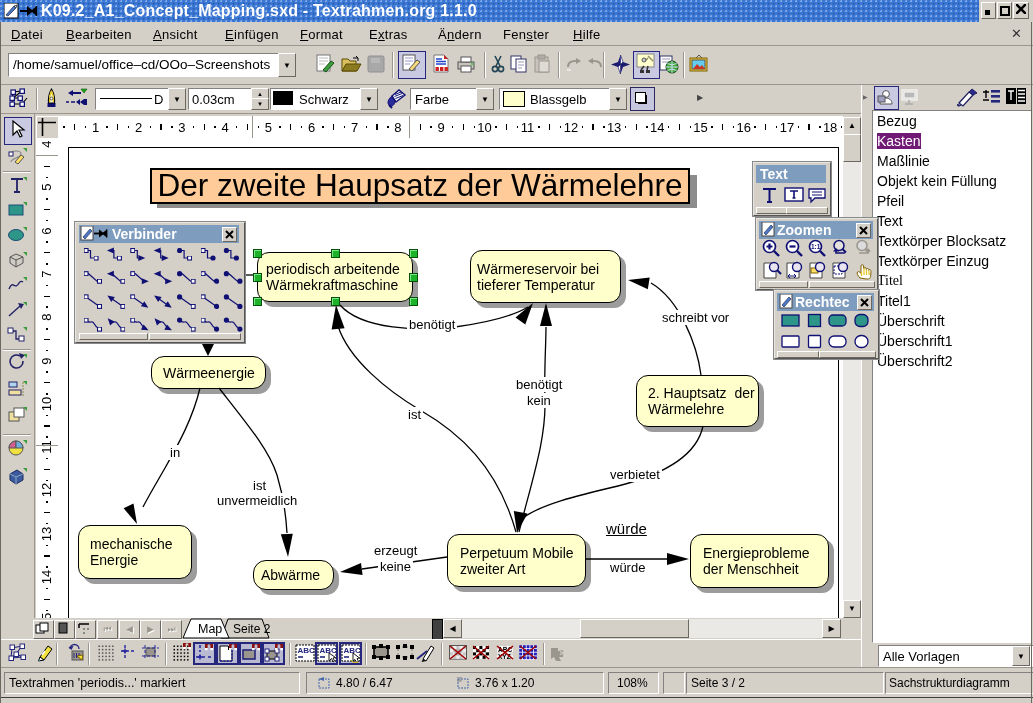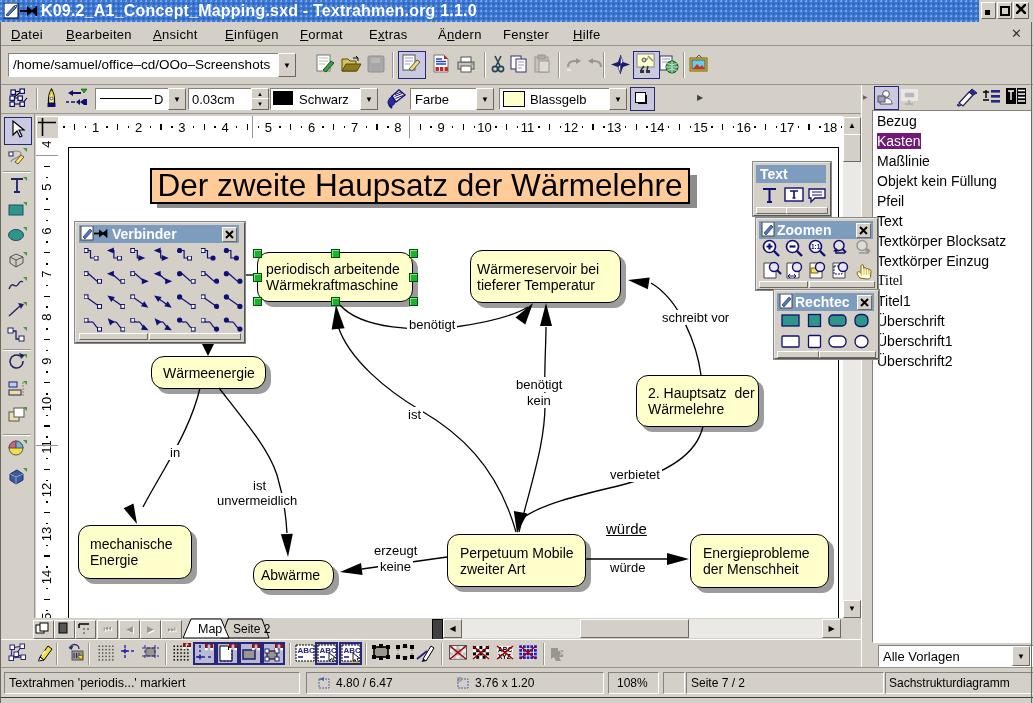--- a/index.html
+++ b/index.html
@@ -1247,21 +1247,21 @@
         <rect x="1" y="2" width="10" height="9" fill="none" stroke="#4466aa" stroke-dasharray="2 1"></rect>
         <rect x="0" y="0" width="4" height="4" fill="none" stroke="#888"></rect>
       </svg>
     <div class="abs" style="left:168px;top:3px;font-size:12px;">3.76 x 1.20</div>
   </div>
   <div class="abs sunken" style="left:608px;top:4px;width:49px;height:20px;">
       <div style="padding:3px 0 0 8px;font-size:12px;">108%</div>
     </div>
   <div class="abs sunken" style="left:663px;top:4px;width:20px;height:20px;"></div>
   <div class="abs sunken" style="left:686px;top:4px;width:196px;height:20px;">
-      <div style="padding:3px 0 0 4px;font-size:12px;">Seite 7 / 2</div>
+      <div style="padding:3px 0 0 4px;font-size:12px;">Seite 3 / 2</div>
     </div>
   <div class="abs sunken" style="left:885px;top:4px;width:148px;height:20px;">
       <div style="padding:3px 0 0 3px;font-size:12px;white-space:nowrap;">Sachstrukturdiagramm</div>
     </div>
 </div>
 <div class="abs" style="left:0;top:697px;width:1033px;height:1px;background:#404040;"></div>
 <div class="abs" style="left:0;top:22px;width:1px;height:681px;background:#6c675f;"></div>
 <div class="abs" style="left:1031px;top:22px;width:1px;height:681px;background:#6c675f;z-index:60;"></div>
 
 </body></html>

